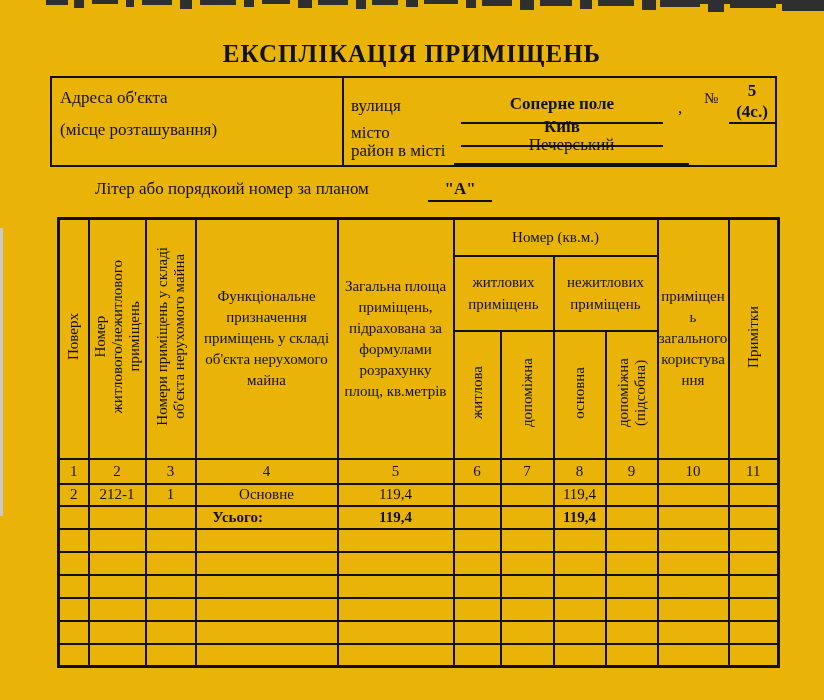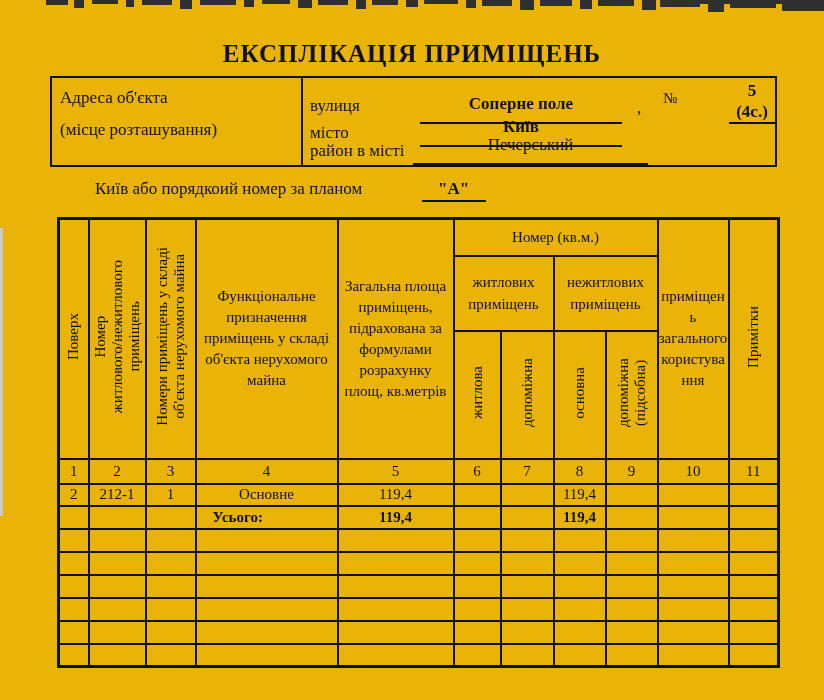--- a/index.html
+++ b/index.html
@@ -28,21 +28,21 @@
   .header-box {
     position: relative;
     margin: 8px 0 0 50px;
     width: 727px;
     height: 91px;
     border: 2px solid #111;
     box-sizing: border-box;
     display: flex;
   }
   .hb-left {
-    width: 251px;
+    width: 292px;
     border-right: 2px solid #111;
     box-sizing: border-box;
     padding: 10px 0 0 8px;
     font-size: 17px;
   }
   .hb-left .l2 { margin-top: 12px; }
   .hb-right { position: relative; flex: 1; }
   .hb-row { position: relative; }
   .hb-row1 { height: 46px; }
   .hb-row2 { height: 23px; }
@@ -171,21 +171,21 @@
         <span class="hb-value bold">Київ</span>
       </div>
       <div class="hb-row hb-row3">
         <span class="hb-label">район в місті</span>
         <span class="hb-value">Печерський</span>
       </div>
     </div>
   </div>
 
   <div class="letter-line">
-    <span>Київ або порядкоий номер за планом</span>
+    <span>Літер або порядкоий номер за планом</span>
     <span class="letter-value">"А"</span>
   </div>
 
   <table class="main-table">
     <colgroup>
       <col style="width:30px">
         <col style="width:57px">
         <col style="width:50px">
       <col style="width:142px">
         <col style="width:116px">

